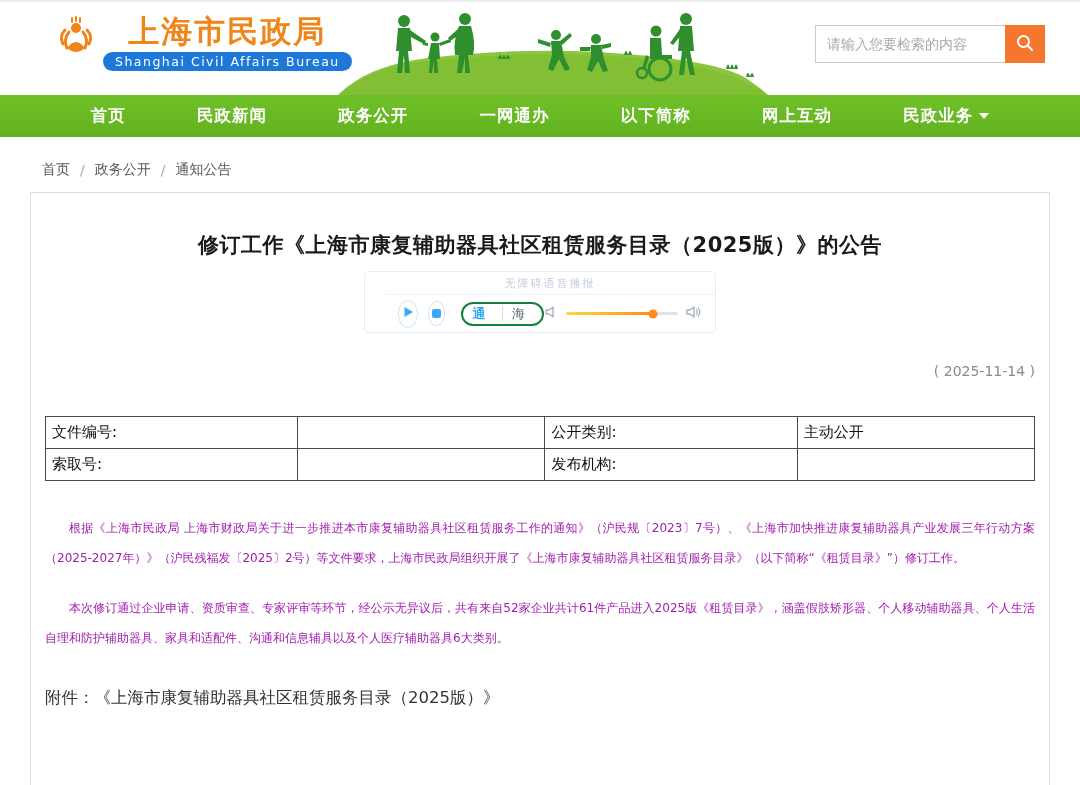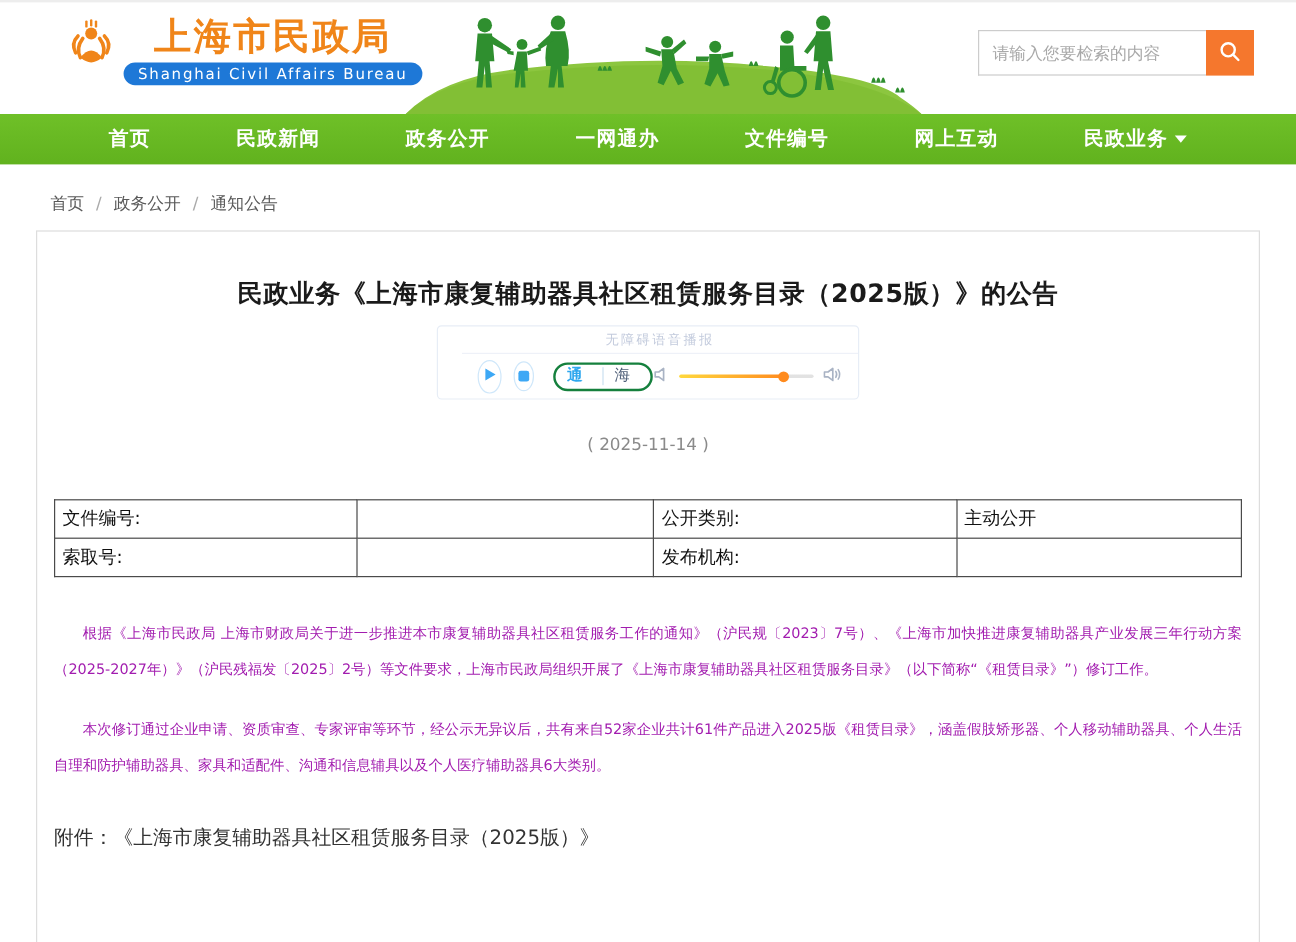--- a/index.html
+++ b/index.html
@@ -57,21 +57,21 @@
   .lang-opt { font-size: 13px; padding: 0 9px; cursor: pointer; line-height: 22px; }
   .lang-active { color: #2ea7ee; font-weight: bold; }
   .lang-divider { width: 1px; height: 15px; background: #cbdff0; }
   .lang-inactive { color: #51617a; }
   .volume { margin-left: auto; display: flex; align-items: center; gap: 8px; }
   .vol-track { position: relative; width: 112px; height: 3px; border-radius: 2px;
     background: linear-gradient(90deg, #ffd83d 0%, #ff8b1e 78%, #e2e2e2 78%, #e2e2e2 100%); }
   .vol-thumb { position: absolute; left: 78%; top: 50%; transform: translate(-50%, -50%);
     width: 9px; height: 9px; border-radius: 50%; background: #ff8b1e; cursor: pointer; }
 
-  .article-date { margin-top: 30px; text-align: center; font-size: 14px; color: #8a8a8a; }
+  .article-date { margin-top: 30px; text-align: right; font-size: 14px; color: #8a8a8a; }
 
   
   .meta-table { width: 100%; margin-top: 37px; border-collapse: collapse; table-layout: fixed; }
   .meta-table td { border: 1px solid #4a4a4a; height: 32px; font-size: 15px; color: #111;
     padding: 2px 6px; vertical-align: middle; }
   .c1 { width: 25.5%; } .c2 { width: 25%; } .c3 { width: 25.5%; } .c4 { width: 24%; }
 
   
   .article-body { margin-top: 32px; }
   .para { font-size: 12px; line-height: 30px; color: #a21caf; text-align: justify; text-indent: 2em; }
@@ -173,41 +173,41 @@
   <span class="nav-item">
       <span>民政新闻</span>
     </span>
   <span class="nav-item">
       <span>政务公开</span>
     </span>
   <span class="nav-item">
       <span>一网通办</span>
     </span>
   <span class="nav-item">
-      <span>文件编号</span>
+      <span>以下简称</span>
     </span>
   <span class="nav-item">
       <span>网上互动</span>
     </span>
   <span class="nav-item">
     <span>民政业务</span>
     <span class="caret"></span>
   </span>
 </div>
 
 <div class="breadcrumb">
   <span class="crumb">首页</span>
   <span class="crumb-sep">/</span>
   <span class="crumb">政务公开</span>
   <span class="crumb-sep">/</span>
   <span class="crumb">通知公告</span>
 </div>
 
 <div class="card">
-  <h1 class="article-title">民政业务《上海市康复辅助器具社区租赁服务目录（2025版）》的公告</h1>
+  <h1 class="article-title">修订工作《上海市康复辅助器具社区租赁服务目录（2025版）》的公告</h1>
 
   <div class="player">
     <div class="player-caption">无障碍语音播报</div>
     <div class="player-controls">
       <button class="circle-btn play-btn">
         <span>
           <svg width="12" height="12" viewBox="0 0 12 12">
               <path d="M2.5 1 L11 6 L2.5 11 Z" fill="#3da8f5"></path>
             </svg>
         </span>

